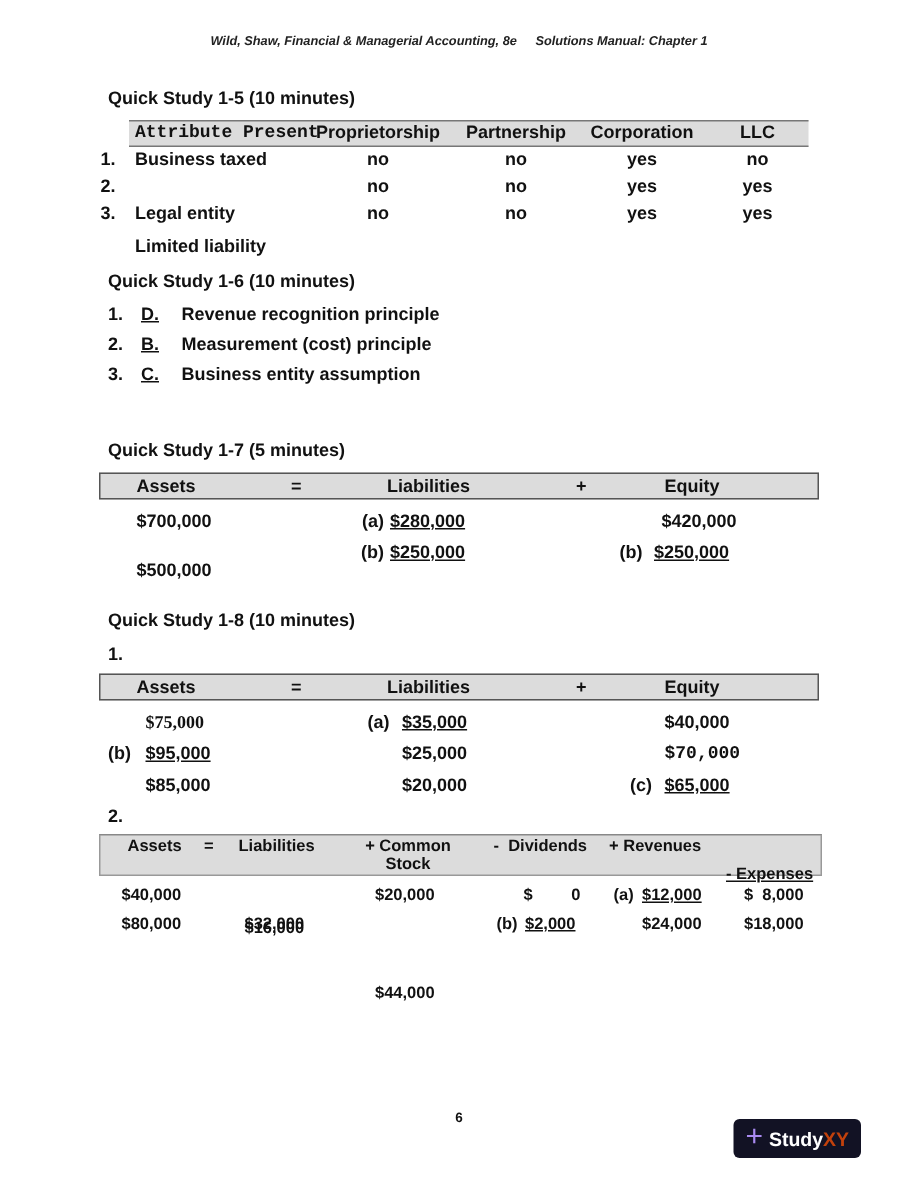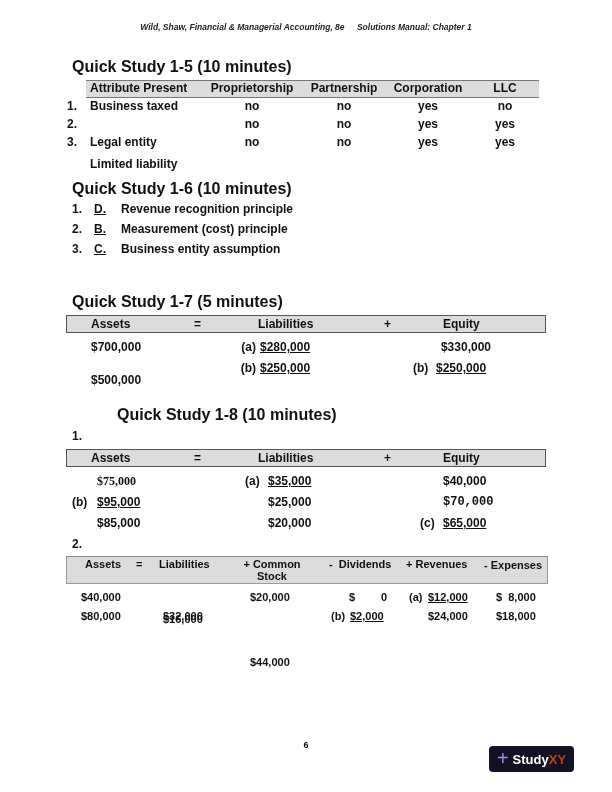--- a/index.html
+++ b/index.html
@@ -6,21 +6,21 @@
     body {
       width: 612px; height: 792px; background: #ffffff; position: relative; overflow: hidden;
       font-family: "Liberation Sans", sans-serif; color: #111; font-weight: bold;
     }
     .abs { position: absolute; }
     .running-header {
       position: absolute; top: 22px; left: 0; width: 612px; text-align: center;
       font-size: 8.5px; font-style: italic; font-weight: bold; color: #222;
     }
     .running-header span + span { margin-left: 10px; }
-    .title { font-size: 16px; font-weight: bold; }
+    .title { font-size: 12px; font-weight: bold; }
     .t { font-size: 12px; white-space: nowrap; }
     .hdrbar { position: absolute; background: #dcdcdc; }
     .boxed { border: 1px solid #555; box-sizing: border-box; }
     .topline { border-top: 1px solid #777; border-bottom: 1px solid #777; box-sizing: border-box; }
     .u { text-decoration: underline; }
     .small { font-size: 11px; }
     .c { text-align: center; }
     .r { text-align: right; }
     .pagenum { position: absolute; top: 740px; left: 0; width: 612px; text-align: center; font-size: 9px; }
     .logo {
@@ -34,21 +34,21 @@
 </head>
 <body>
 
 <div class="running-header">
   <span>Wild, Shaw,  Financial &amp; Managerial Accounting, 8e</span>
   <span>Solutions Manual: Chapter 1</span>
 </div>
 
 <div class="abs title" style="left:72px; top:58px;">Quick Study 1-5 (10 minutes)</div>
 <div class="hdrbar topline" style="left:86px; top:80px; width:453px; height:18px;"></div>
-<div class="abs t" style="left:90px; top:81px;">Attribute Present</div>
+<div class="abs t" style="left:90px; top:81px;font-family:Liberation Mono, monospace;">Attribute Present</div>
 <div class="abs t c" style="left:203px; top:81px; width:98px;">Proprietorship</div>
 <div class="abs t c" style="left:303px; top:81px; width:82px;">Partnership</div>
 <div class="abs t c" style="left:387px; top:81px; width:82px;">Corporation</div>
 <div class="abs t c" style="left:480px; top:81px; width:50px;">LLC</div>
 
 <div>
   <div class="abs t" style="left:67px; top:99px;">1.</div>
   <div class="abs t" style="left:90px; top:99px;">Business taxed</div>
   <div class="abs t c" style="left:203px; top:99px; width:98px;">no</div>
   <div class="abs t c" style="left:303px; top:99px; width:82px;">no</div>
@@ -94,31 +94,31 @@
 <div class="abs t" style="left:91px; top:317px;">Assets</div>
 <div class="abs t" style="left:194px; top:317px;">=</div>
 <div class="abs t" style="left:258px; top:317px;">Liabilities</div>
 <div class="abs t" style="left:384px; top:317px;">+</div>
 <div class="abs t" style="left:443px; top:317px;">Equity</div>
 
 <div>
   <div class="abs t" style="left:91px; top:340px;">$700,000</div>
   <div class="abs t r" style="left:224px; top:340px; width:32px;">(a)</div>
   <div class="abs t u" style="left:260px; top:340px;">$280,000</div>
-  <div class="abs t r" style="left:380px; top:340px; width:111px;">$330,000</div>
+  <div class="abs t r" style="left:380px; top:340px; width:111px;">$420,000</div>
 </div>
 <div>
   <div class="abs t" style="left:91px; top:361px;margin-top:12px;">$500,000</div>
   <div class="abs t r" style="left:224px; top:361px; width:32px;">(b)</div>
   <div class="abs t u" style="left:260px; top:361px;">$250,000</div>
   <div class="abs t" style="left:413px; top:361px;">(b)</div>
   <div class="abs t u" style="left:436px; top:361px;">$250,000</div>
 </div>
 
-<div class="abs title" style="left:72px; top:406px;margin-left:45px;">Quick Study 1-8 (10 minutes)</div>
+<div class="abs title" style="left:72px; top:406px;">Quick Study 1-8 (10 minutes)</div>
 <div class="abs t" style="left:72px; top:429px;">1.</div>
 <div class="hdrbar boxed" style="left:66px; top:449px; width:480px; height:18px;"></div>
 <div class="abs t" style="left:91px; top:451px;">Assets</div>
 <div class="abs t" style="left:194px; top:451px;">=</div>
 <div class="abs t" style="left:258px; top:451px;">Liabilities</div>
 <div class="abs t" style="left:384px; top:451px;">+</div>
 <div class="abs t" style="left:443px; top:451px;">Equity</div>
 
 <div>
   <div class="abs t" style="left:97px; top:474px;font-family:Liberation Serif, serif;">$75,000</div>
@@ -142,21 +142,21 @@
 <div class="abs t" style="left:72px; top:537px;">2.</div>
 
 <div class="hdrbar" style="left:66px; top:556px; width:482px; height:28px; border:1px solid #999; border-top:1px solid #888; box-sizing:border-box;"></div>
 <div class="abs small" style="left:85px; top:558px;">Assets</div>
 <div class="abs small" style="left:136px; top:558px;">=</div>
 <div class="abs small" style="left:159px; top:558px;">Liabilities</div>
 <div class="abs small c" style="left:238px; top:558px; width:68px;">+ Common</div>
 <div class="abs small c" style="left:238px; top:570px; width:68px;">Stock</div>
 <div class="abs small" style="left:329px; top:558px; white-space:pre;">-  Dividends</div>
 <div class="abs small" style="left:406px; top:558px;">+ Revenues</div>
-<div class="abs small" style="left:484px; top:559px;">- Expenses</div>
+<div class="abs small" style="left:484px; top:577px;text-decoration:underline;">- Expenses</div>
 
 <div>
   <div class="abs small" style="left:81px; top:591px;">$40,000</div>
   <div class="abs small" style="left:163px; top:613px;">$16,000</div>
   <div class="abs small" style="left:250px; top:591px;">$20,000</div>
   <div class="abs small" style="left:349px; top:591px;">$</div>
   <div class="abs small r" style="left:360px; top:591px; width:27px;">0</div>
   <div class="abs small" style="left:409px; top:591px;">(a)</div>
   <div class="abs small u" style="left:428px; top:591px;">$12,000</div>
   <div class="abs small" style="left:496px; top:591px; white-space:pre;">$  8,000</div>

